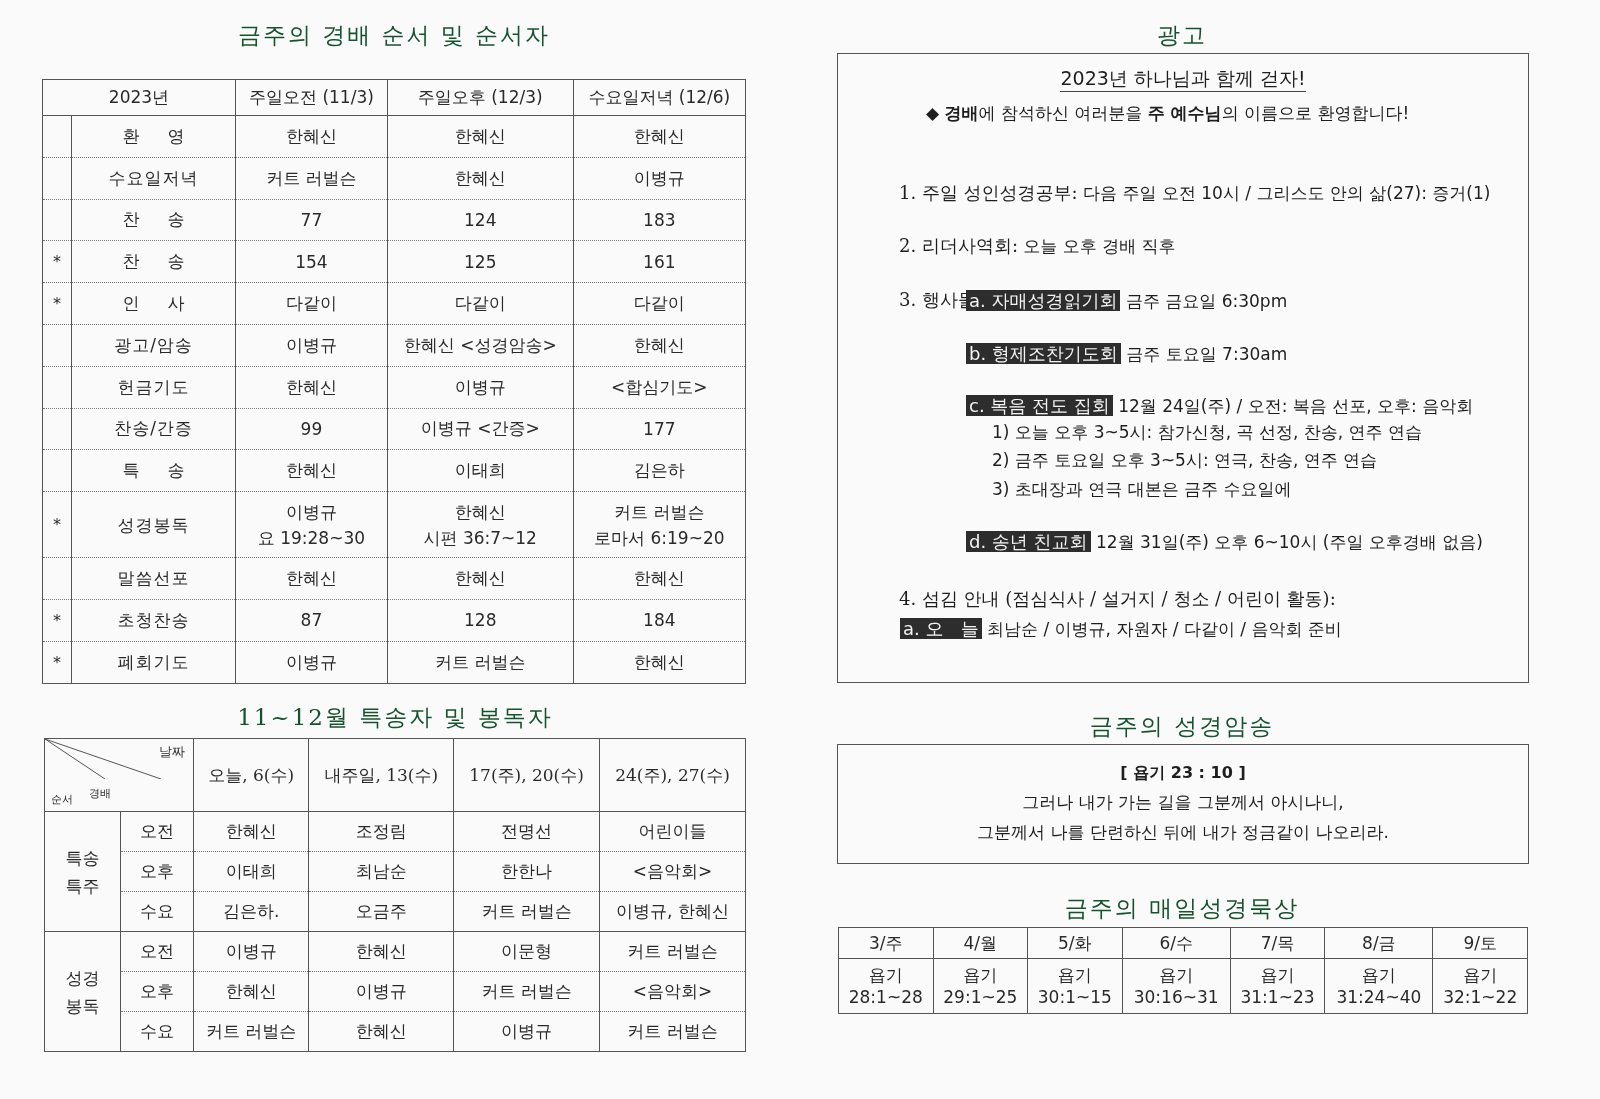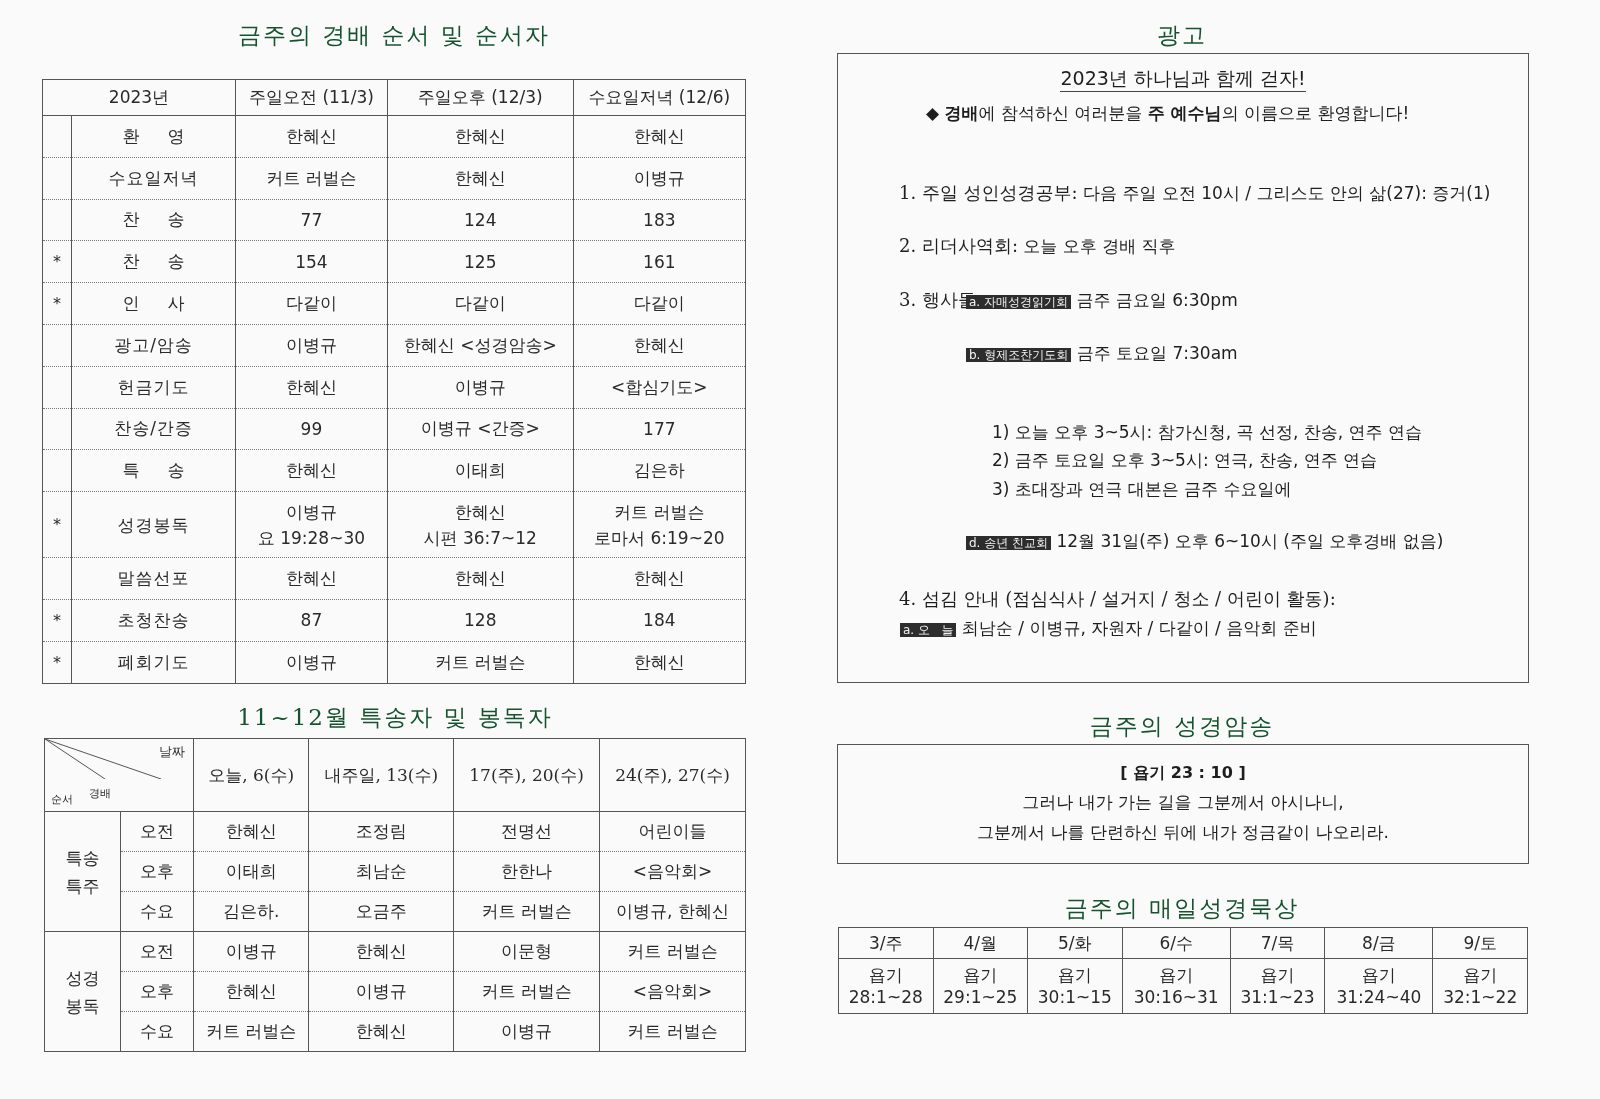--- a/index.html
+++ b/index.html
@@ -38,21 +38,21 @@
 
   
   #ads { position: absolute; left: 837px; top: 53px; width: 690px; height: 628px; border: 1.5px solid #555; }
   .ads-head { position: absolute; left: 0; right: 0; top: 12px; text-align: center; font-size: 19px; }
   .ads-head span { border-bottom: 1.5px solid #444; padding-bottom: 2px; }
   .bullet { position: absolute; left: 88px; font-size: 17px; }
   .bullet b { font-weight: bold; }
   .item { position: absolute; left: 17px; font-size: 18px; font-family: "DejaVu Serif", serif; margin-left: 44px; }
   .item .rest { font-family: "DejaVu Sans", sans-serif; font-size: 17px; }
   .ev { position: absolute; font-size: 17px; }
-  .tag { background: #2d2d2d; color: #f4f4f4; padding: 0 3px; font-size: 12px; }
+  .tag { background: #2d2d2d; color: #f4f4f4; padding: 0 3px; font-size: 18px; }
   .subline { position: absolute; left: 154px; font-size: 17px; }
 
   
   #verse { position: absolute; left: 837px; top: 744px; width: 690px; height: 118px; border: 1.5px solid #555; text-align: center; }
   #verse .ref { margin-top: 18px; font-weight: bold; font-size: 16px; }
   #verse .line { margin-top: 7px; font-size: 17px; }
 
   
   #daily { left: 838px; top: 927px; width: 690px; border: 1.5px solid #555; }
   #daily th { height: 30px; border: 1.5px solid #555; font-size: 17px; }
@@ -271,20 +271,23 @@
   <div class="item" style="top:234px;">
     <span>3. 행사들:</span>
   </div>
 
   <div class="ev" style="left:128px; top:235px;">
     <span class="tag">a. 자매성경읽기회</span><span> 금주 금요일 6:30pm</span>
   </div>
   <div class="ev" style="left:128px; top:288px;">
     <span class="tag">b. 형제조찬기도회</span><span> 금주 토요일 7:30am</span>
   </div>
+  <div class="ev" style="left:128px; top:340px;">
+    <span class="tag">c. 복음 전도 집회</span><span> 12월 24일(주) / 오전: 복음 선포, 오후: 음악회</span>
+  </div>
   <div class="subline" style="top:367px;">1) 오늘 오후 3~5시: 참가신청, 곡 선정, 찬송, 연주 연습</div>
   <div class="subline" style="top:395px;">2) 금주 토요일 오후 3~5시: 연극, 찬송, 연주 연습</div>
   <div class="subline" style="top:424px;">3) 초대장과 연극 대본은 금주 수요일에</div>
   <div class="ev" style="left:128px; top:476px;">
     <span class="tag">d. 송년 친교회</span><span> 12월 31일(주) 오후 6~10시 (주일 오후경배 없음)</span>
   </div>
 
   <div class="item" style="top:533px;">
     <span>4. 섬김 안내 (점심식사 / 설거지 / 청소 / 어린이 활동):</span>
   </div>

